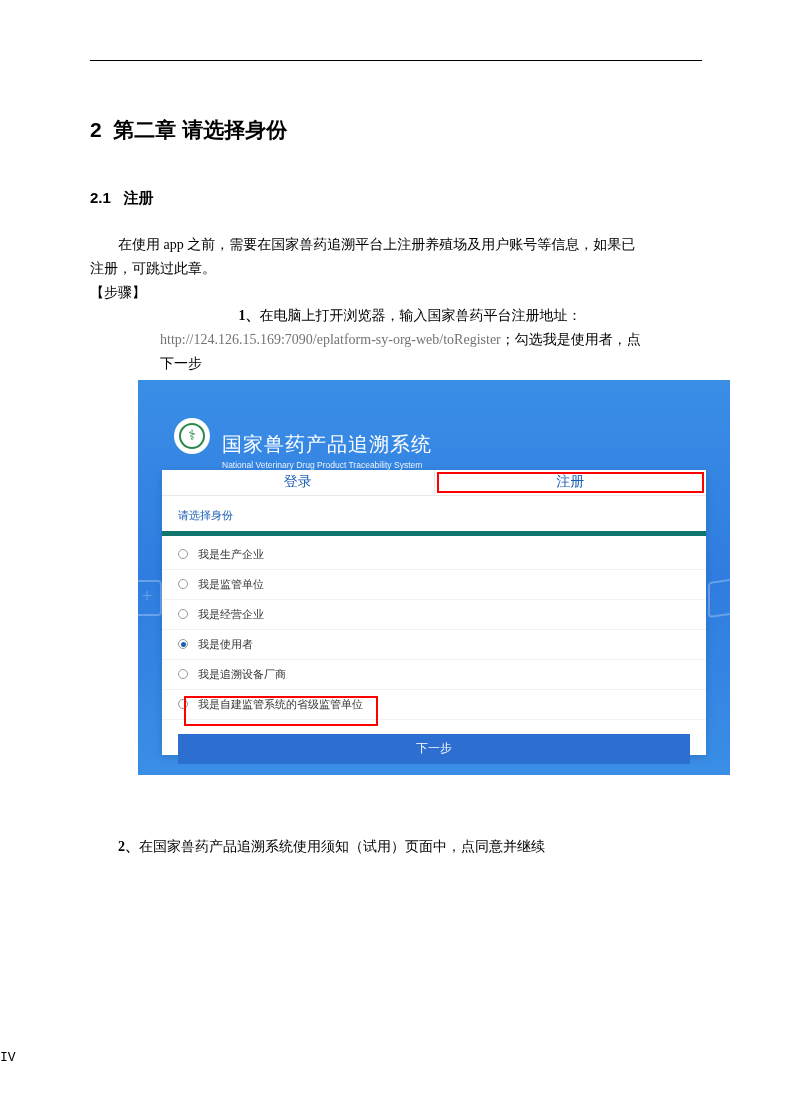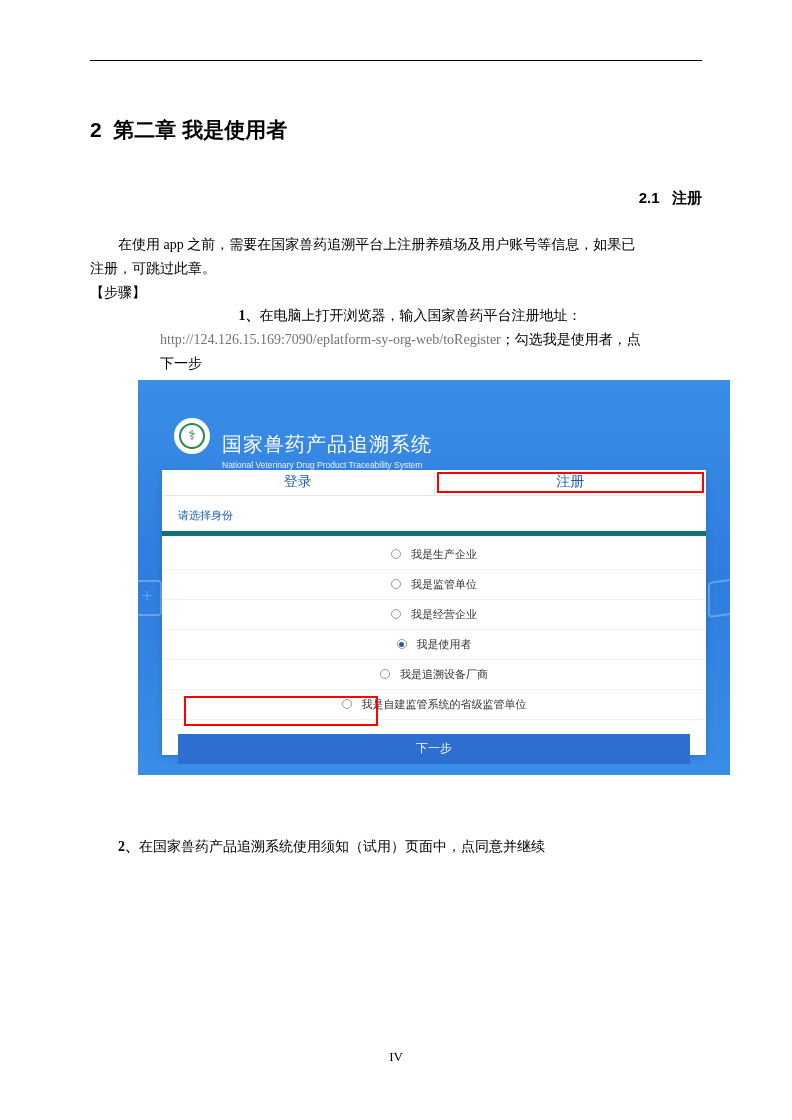--- a/index.html
+++ b/index.html
@@ -21,21 +21,20 @@
       font-family: "SimHei", "黑体", sans-serif;
       font-size: 21px;
       font-weight: bold;
       margin-bottom: 45px;
     }
     .section-title {
       font-family: "SimHei", "黑体", sans-serif;
       font-size: 15px;
       font-weight: bold;
       margin-bottom: 25px;
-      text-align: right;
     }
     .body-text {
       font-size: 14px;
       line-height: 1.7;
       text-indent: 2em;
     }
     .body-text-noindent {
       font-size: 14px;
       line-height: 1.7;
     }
@@ -155,21 +154,20 @@
       padding: 4px 0;
     }
     .shot-option {
       display: flex;
       align-items: center;
       padding: 7px 16px;
       font-family: "Microsoft YaHei", sans-serif;
       font-size: 11px;
       color: #333;
       border-bottom: 1px solid #f2f2f2;
-      justify-content: center;
     }
     .shot-radio {
       width: 10px;
       height: 10px;
       border: 1px solid #999;
       border-radius: 50%;
       margin-right: 10px;
       display: inline-flex;
       align-items: center;
       justify-content: center;
@@ -215,33 +213,32 @@
       margin-top: 60px;
       padding-left: 2em;
       font-size: 14px;
       line-height: 1.7;
     }
     .page-number {
       position: absolute;
       bottom: 55px;
       left: 0;
       right: 0;
-      text-align: center;
-      font-family: Liberation Serif, serif;
+      font-family: Liberation Mono, monospace;
       font-size: 13px;
     }
   </style>
 </head>
 <body>
 
 <div class="page">
   <div class="top-rule"></div>
 
   <div class="chapter-title">
-    <span>2</span>&nbsp;&nbsp;<span>第二章 我是使用者</span>
+    <span>2</span>&nbsp;&nbsp;<span>第二章 请选择身份</span>
   </div>
 
   <div class="section-title">
     <span>2.1</span>&nbsp;&nbsp;&nbsp;<span>注册</span>
   </div>
 
   <div class="body-text">在使用 app 之前，需要在国家兽药追溯平台上注册养殖场及用户账号等信息，如果已</div>
   <div class="body-text-noindent">注册，可跳过此章。</div>
   <div class="step-label">【步骤】</div>
 

